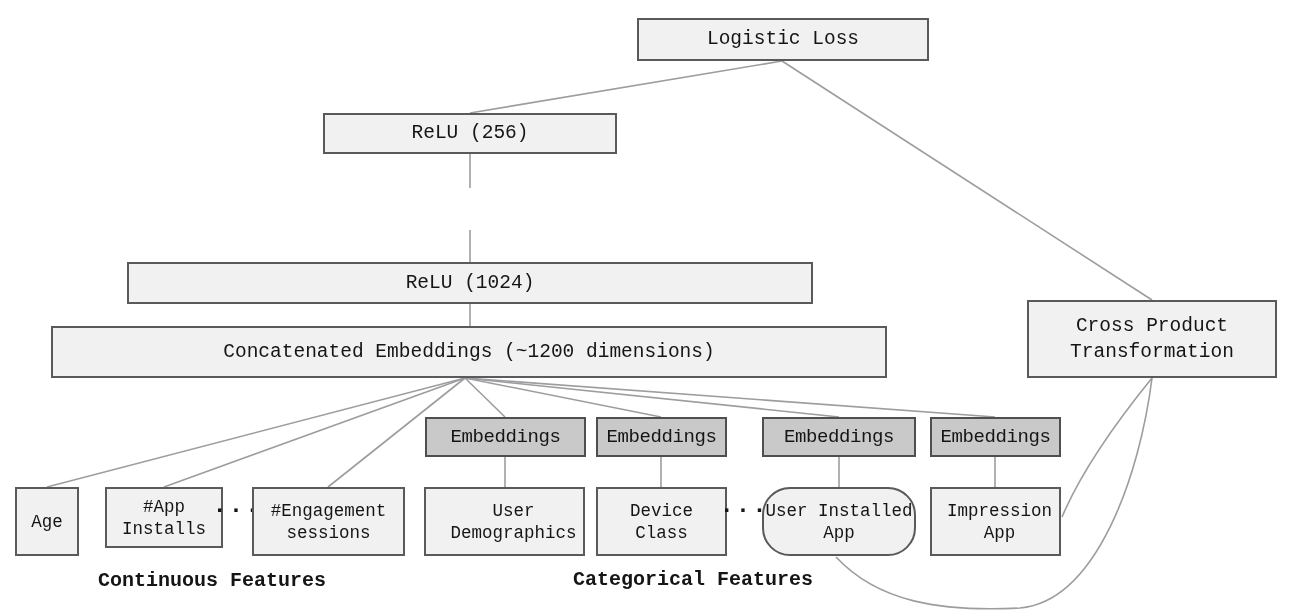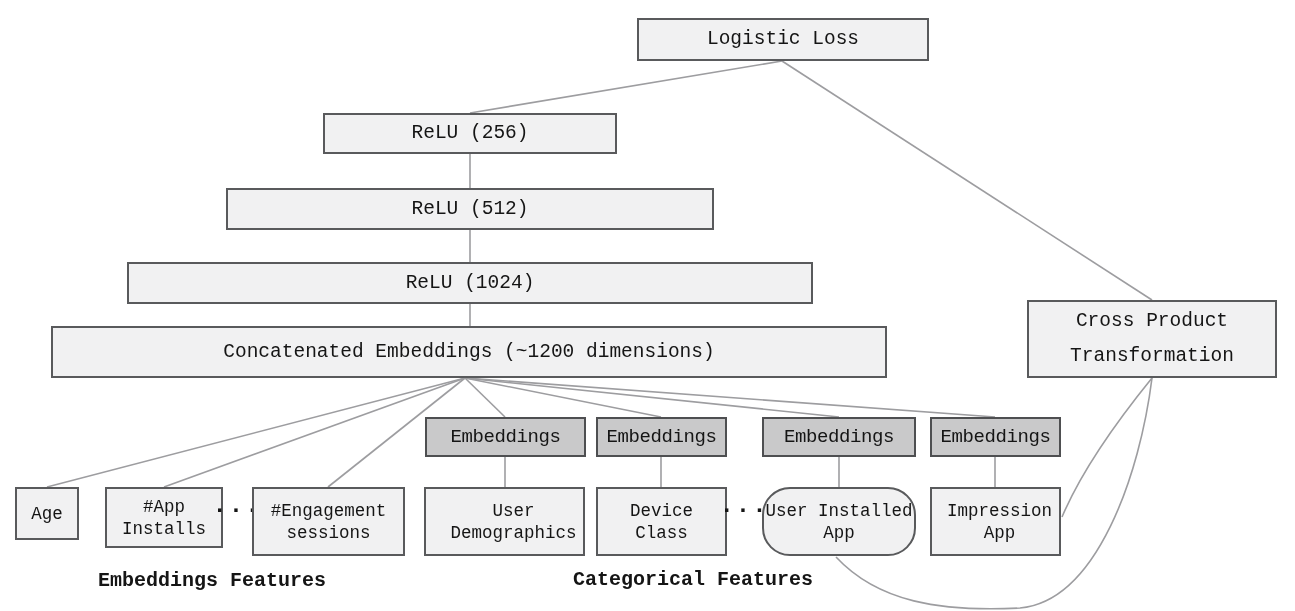--- a/index.html
+++ b/index.html
@@ -58,46 +58,45 @@
     <path class="edge" d="M839,457 L839,487"></path>
     <path class="edge" d="M995,457 L995,487"></path>
     <path class="edge" d="M1152,378 Q1087,458 1062,517"></path>
     <path class="edge" d="M836,557 C878,602 940,612 1020,608 C1097,601 1140,474 1152,378"></path>
   </svg>
 
   <div class="node" style="left:637px;top:18px;width:292px;height:43px;">Logistic Loss</div>
 
   <div class="node" style="left:323px;top:113px;width:294px;height:41px;">ReLU (256)</div>
 
-  <div class="node" style="left:226px;top:188px;width:488px;height:42px;">ReLU (512)</div>
 
   <div class="node" style="left:127px;top:262px;width:686px;height:42px;">ReLU (1024)</div>
 
   <div class="node" style="left:51px;top:326px;width:836px;height:52px;">Concatenated Embeddings (~1200 dimensions)</div>
 
-  <div class="node" style="left:1027px;top:300px;width:250px;height:78px;line-height:35px;">Cross Product
+  <div class="node" style="left:1027px;top:300px;width:250px;height:78px;line-height:26px;">Cross Product
 Transformation</div>
 
   <div class="node embed" style="left:425px;top:417px;width:161px;height:40px;">Embeddings</div>
   <div class="node embed" style="left:596px;top:417px;width:131px;height:40px;">Embeddings</div>
   <div class="node embed" style="left:762px;top:417px;width:154px;height:40px;">Embeddings</div>
   <div class="node embed" style="left:930px;top:417px;width:131px;height:40px;">Embeddings</div>
 
-  <div class="node small" style="left:15px;top:487px;width:64px;height:53px;">Age</div>
+  <div class="node small" style="left:15px;top:487px;width:64px;height:69px;">Age</div>
   <div class="node small" style="left:105px;top:487px;width:118px;height:61px;">#App
 Installs</div>
   <div class="ellipsis" style="left:237px;top:496px;">...</div>
   <div class="node small" style="left:252px;top:487px;width:153px;height:69px;">#Engagement
 sessions</div>
   <div class="node small" style="left:424px;top:487px;width:161px;height:69px;padding-left:18px;">User
 Demographics</div>
   <div class="node small" style="left:596px;top:487px;width:131px;height:69px;">Device
 Class</div>
   <div class="ellipsis" style="left:744px;top:496px;">...</div>
   <div class="node small" style="left:762px;top:487px;width:154px;height:69px;border-radius:28px;">User Installed
 App</div>
   <div class="node small" style="left:930px;top:487px;width:131px;height:69px;padding-left:8px;">Impression
 App</div>
 
-  <div class="group-label" style="left:98px;top:569px;">Embeddings Features</div>
+  <div class="group-label" style="left:98px;top:569px;">Continuous Features</div>
   <div class="group-label" style="left:573px;top:568px;">Categorical Features</div>
 
 </div>
 
 </body></html>

